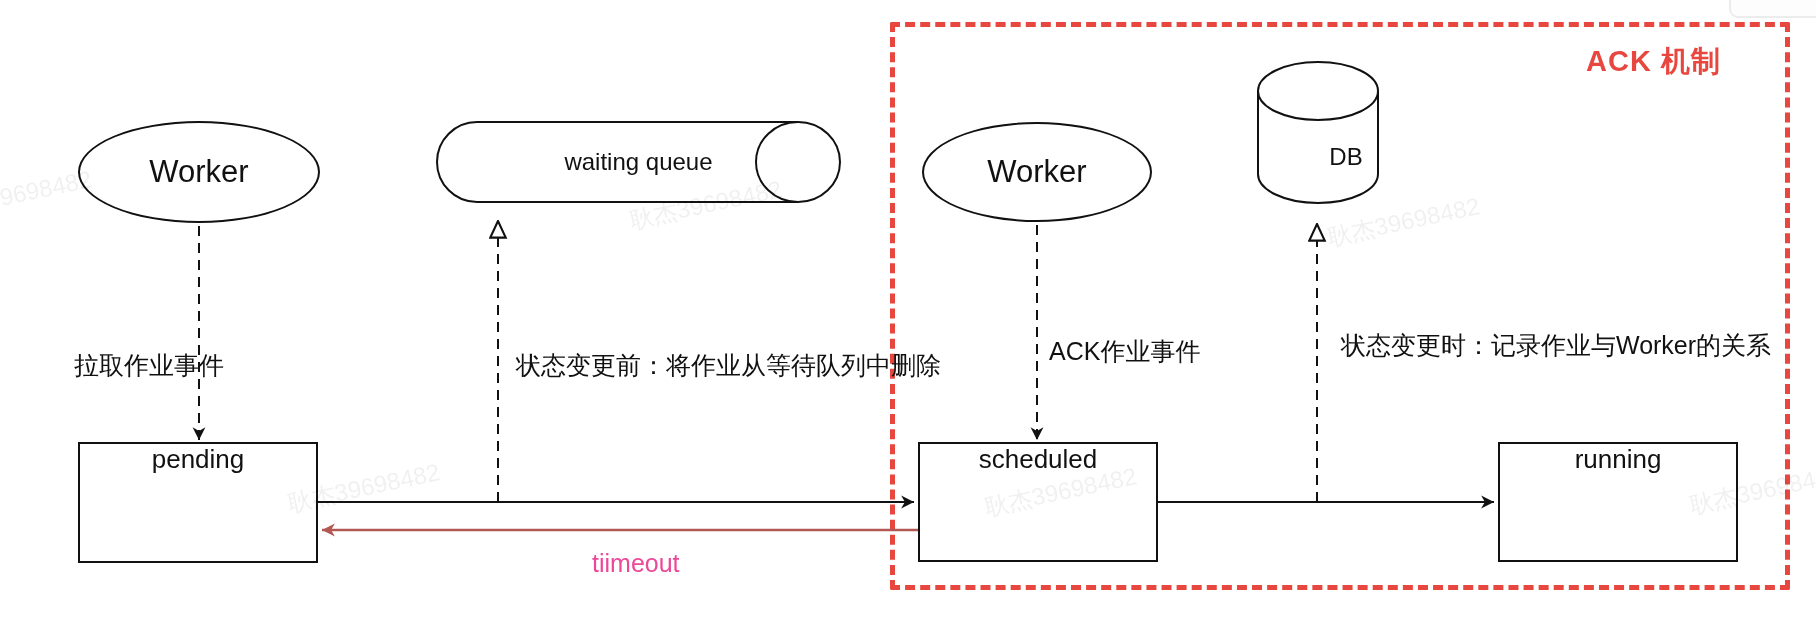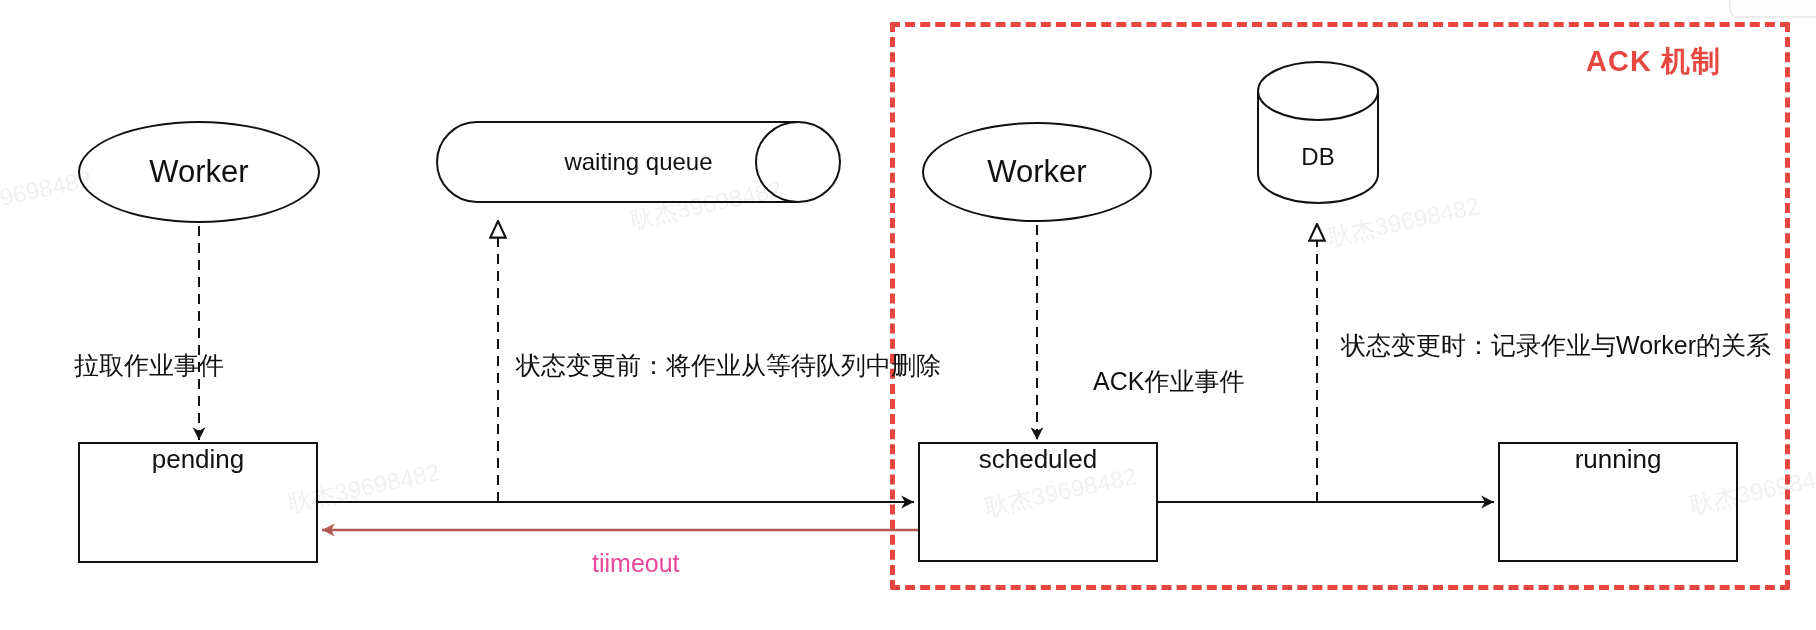--- a/index.html
+++ b/index.html
@@ -82,21 +82,21 @@
   </div>
 
   <div class="node-ellipse" style="left:78px;top:121px;width:242px;height:102px;">
     <span>Worker</span>
   </div>
   <div class="node-ellipse" style="left:922px;top:122px;width:230px;height:100px;">
     <span>Worker</span>
   </div>
 
   <div class="shape-label" style="left:437px;top:122px;width:403px;height:80px;font-size:24px;">waiting queue</div>
-  <div class="shape-label" style="left:1258px;top:128px;width:120px;height:58px;font-size:24px;">DB</div>
+  <div class="shape-label" style="left:1286px;top:128px;width:120px;height:58px;font-size:24px;">DB</div>
 
   <svg id="wires" width="1816" height="630">
     <defs>
       <marker id="mk-solid" markerUnits="userSpaceOnUse" markerWidth="15" markerHeight="15" viewBox="0 0 14 14" refX="13" refY="7" orient="auto">
         <path d="M1,1 L13,7 L1,13 L4.5,7 Z" fill="#111111"></path>
       </marker>
       <marker id="mk-red" markerUnits="userSpaceOnUse" markerWidth="15" markerHeight="15" viewBox="0 0 14 14" refX="13" refY="7" orient="auto">
         <path d="M1,1 L13,7 L1,13 L4.5,7 Z" fill="#b25753"></path>
       </marker>
       <marker id="mk-open" markerUnits="userSpaceOnUse" markerWidth="19" markerHeight="19" viewBox="0 0 16 16" refX="15" refY="8" orient="auto">
@@ -114,21 +114,21 @@
 
     <line x1="318" y1="502" x2="914" y2="502" stroke="#111111" stroke-width="2" marker-end="url(#mk-solid)"></line>
 
     <line x1="1158" y1="502" x2="1494" y2="502" stroke="#111111" stroke-width="2" marker-end="url(#mk-solid)"></line>
 
     <line x1="918" y1="530" x2="322" y2="530" stroke="#b25753" stroke-width="2.5" marker-end="url(#mk-red)"></line>
   </svg>
 
   <div class="edge-label" style="left:42px;top:349px;margin-left:32px;">拉取作业事件</div>
   <div class="edge-label" style="left:516px;top:349px;">状态变更前：将作业从等待队列中删除</div>
-  <div class="edge-label" style="left:1049px;top:365px;margin-left:44px;">ACK作业事件</div>
+  <div class="edge-label" style="left:1049px;top:335px;">ACK作业事件</div>
   <div class="edge-label" style="left:1341px;top:329px;">状态变更时：记录作业与Worker的关系</div>
   <div class="edge-label" id="timeout-label" style="left:592px;top:549px;">tiimeout</div>
 
   <div class="watermark" style="left:-60px;top:195px;">耿杰39698482</div>
   <div class="watermark" style="left:630px;top:205px;">耿杰39698482</div>
   <div class="watermark" style="left:1328px;top:222px;">耿杰39698482</div>
   <div class="watermark" style="left:288px;top:488px;">耿杰39698482</div>
   <div class="watermark" style="left:985px;top:492px;">耿杰39698482</div>
   <div class="watermark" style="left:1690px;top:490px;">耿杰39698482</div>
 

